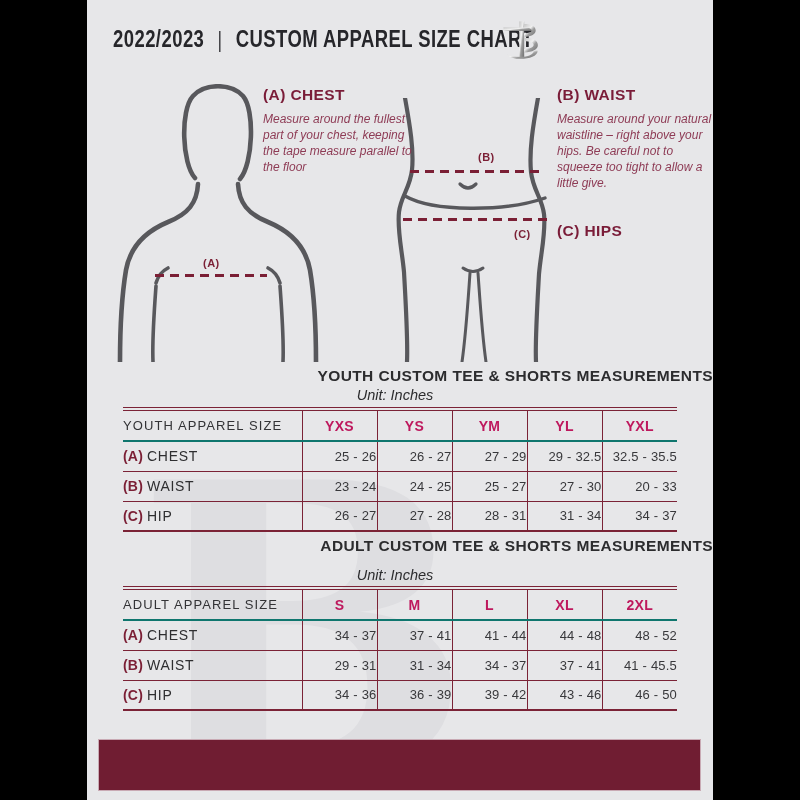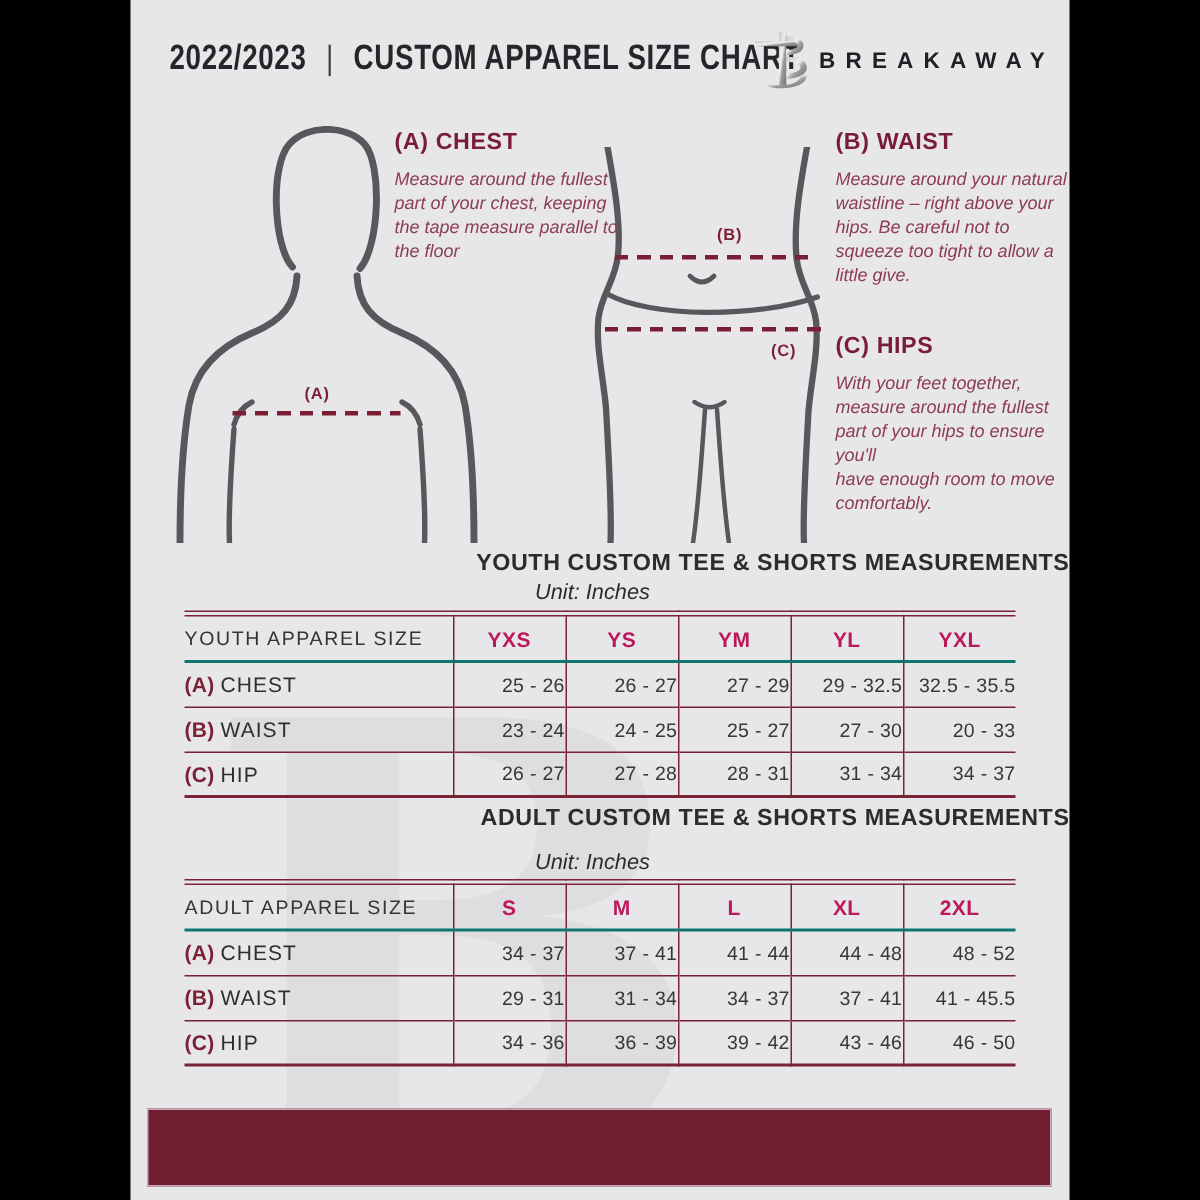--- a/index.html
+++ b/index.html
@@ -113,21 +113,20 @@
     <div class="hdr-left">
       <span>2022/2023</span>
       <span class="hdr-pipe">|</span>
       <span>CUSTOM APPAREL SIZE CHART</span>
     </div>
     <div class="logo-box">
       <svg width="46" height="46" viewBox="0 0 40 42">
           <use href="#bmono" style="fill:url(#metal)"></use>
         </svg>
     </div>
-    <div class="brand">BREAKAWAY</div>
 
     <div class="fig" style="left:30px;top:84px;">
       <svg width="205" height="278" viewBox="0 0 205 278">
         <path class="figline" stroke-width="4.6" d="M78,94 C65,80 63,26 76,12 C88,-1 114,-1 126,12 C138,26 136,80 123,95"></path>
         <path class="figline" stroke-width="4.6" d="M81,100 C80,119 71,130 51,138 C27,148 13,164 9,186 C5,210 3,246 3,278"></path>
         <path class="figline" stroke-width="4.6" d="M121,100 C122,119 131,130 151,138 C175,148 189,164 193,186 C197,210 199,246 199,278"></path>
         <path class="figline" stroke-width="3.6" d="M39,199 C41,192 45,187 51,184"></path>
         <path class="figline" stroke-width="3.6" d="M163,199 C161,192 157,187 151,184"></path>
         <path class="figline" stroke-width="3.6" d="M39,202 C37,230 35,256 36,278"></path>
         <path class="figline" stroke-width="3.6" d="M163,202 C165,230 167,256 166,278"></path>
@@ -152,22 +151,20 @@
     <div class="dash" style="left:316px;top:218px;width:147px;"></div>
     <span class="diagram-label" style="left:427px;top:228px;">(C)</span>
 
     <div class="guide-head" style="left:176px;top:86px;">(A) CHEST</div>
     <div class="guide-body" style="left:176px;top:111px;width:152px;">Measure around the fullest part of your chest, keeping the tape measure parallel to the floor</div>
 
     <div class="guide-head" style="left:470px;top:86px;">(B) WAIST</div>
     <div class="guide-body" style="left:470px;top:111px;width:156px;">Measure around your natural waistline – right above your hips. Be careful not to squeeze too tight to allow a little give.</div>
 
     <div class="guide-head" style="left:470px;top:222px;">(C) HIPS</div>
-    <div class="guide-body" style="left:470px;top:247px;width:166px;">With your feet together, measure around the fullest part of your hips to ensure you'll
-have enough room to move comfortably.</div>
 
     <div class="sec-title" style="top:367px;">YOUTH CUSTOM TEE &amp; SHORTS MEASUREMENTS</div>
     <div class="sec-unit" style="top:387px;">Unit: Inches</div>
 
     <table class="size" style="top:407px;">
       <colgroup>
           <col class="c0">
           <col class="cn">
           <col class="cn">
           <col class="cn">

